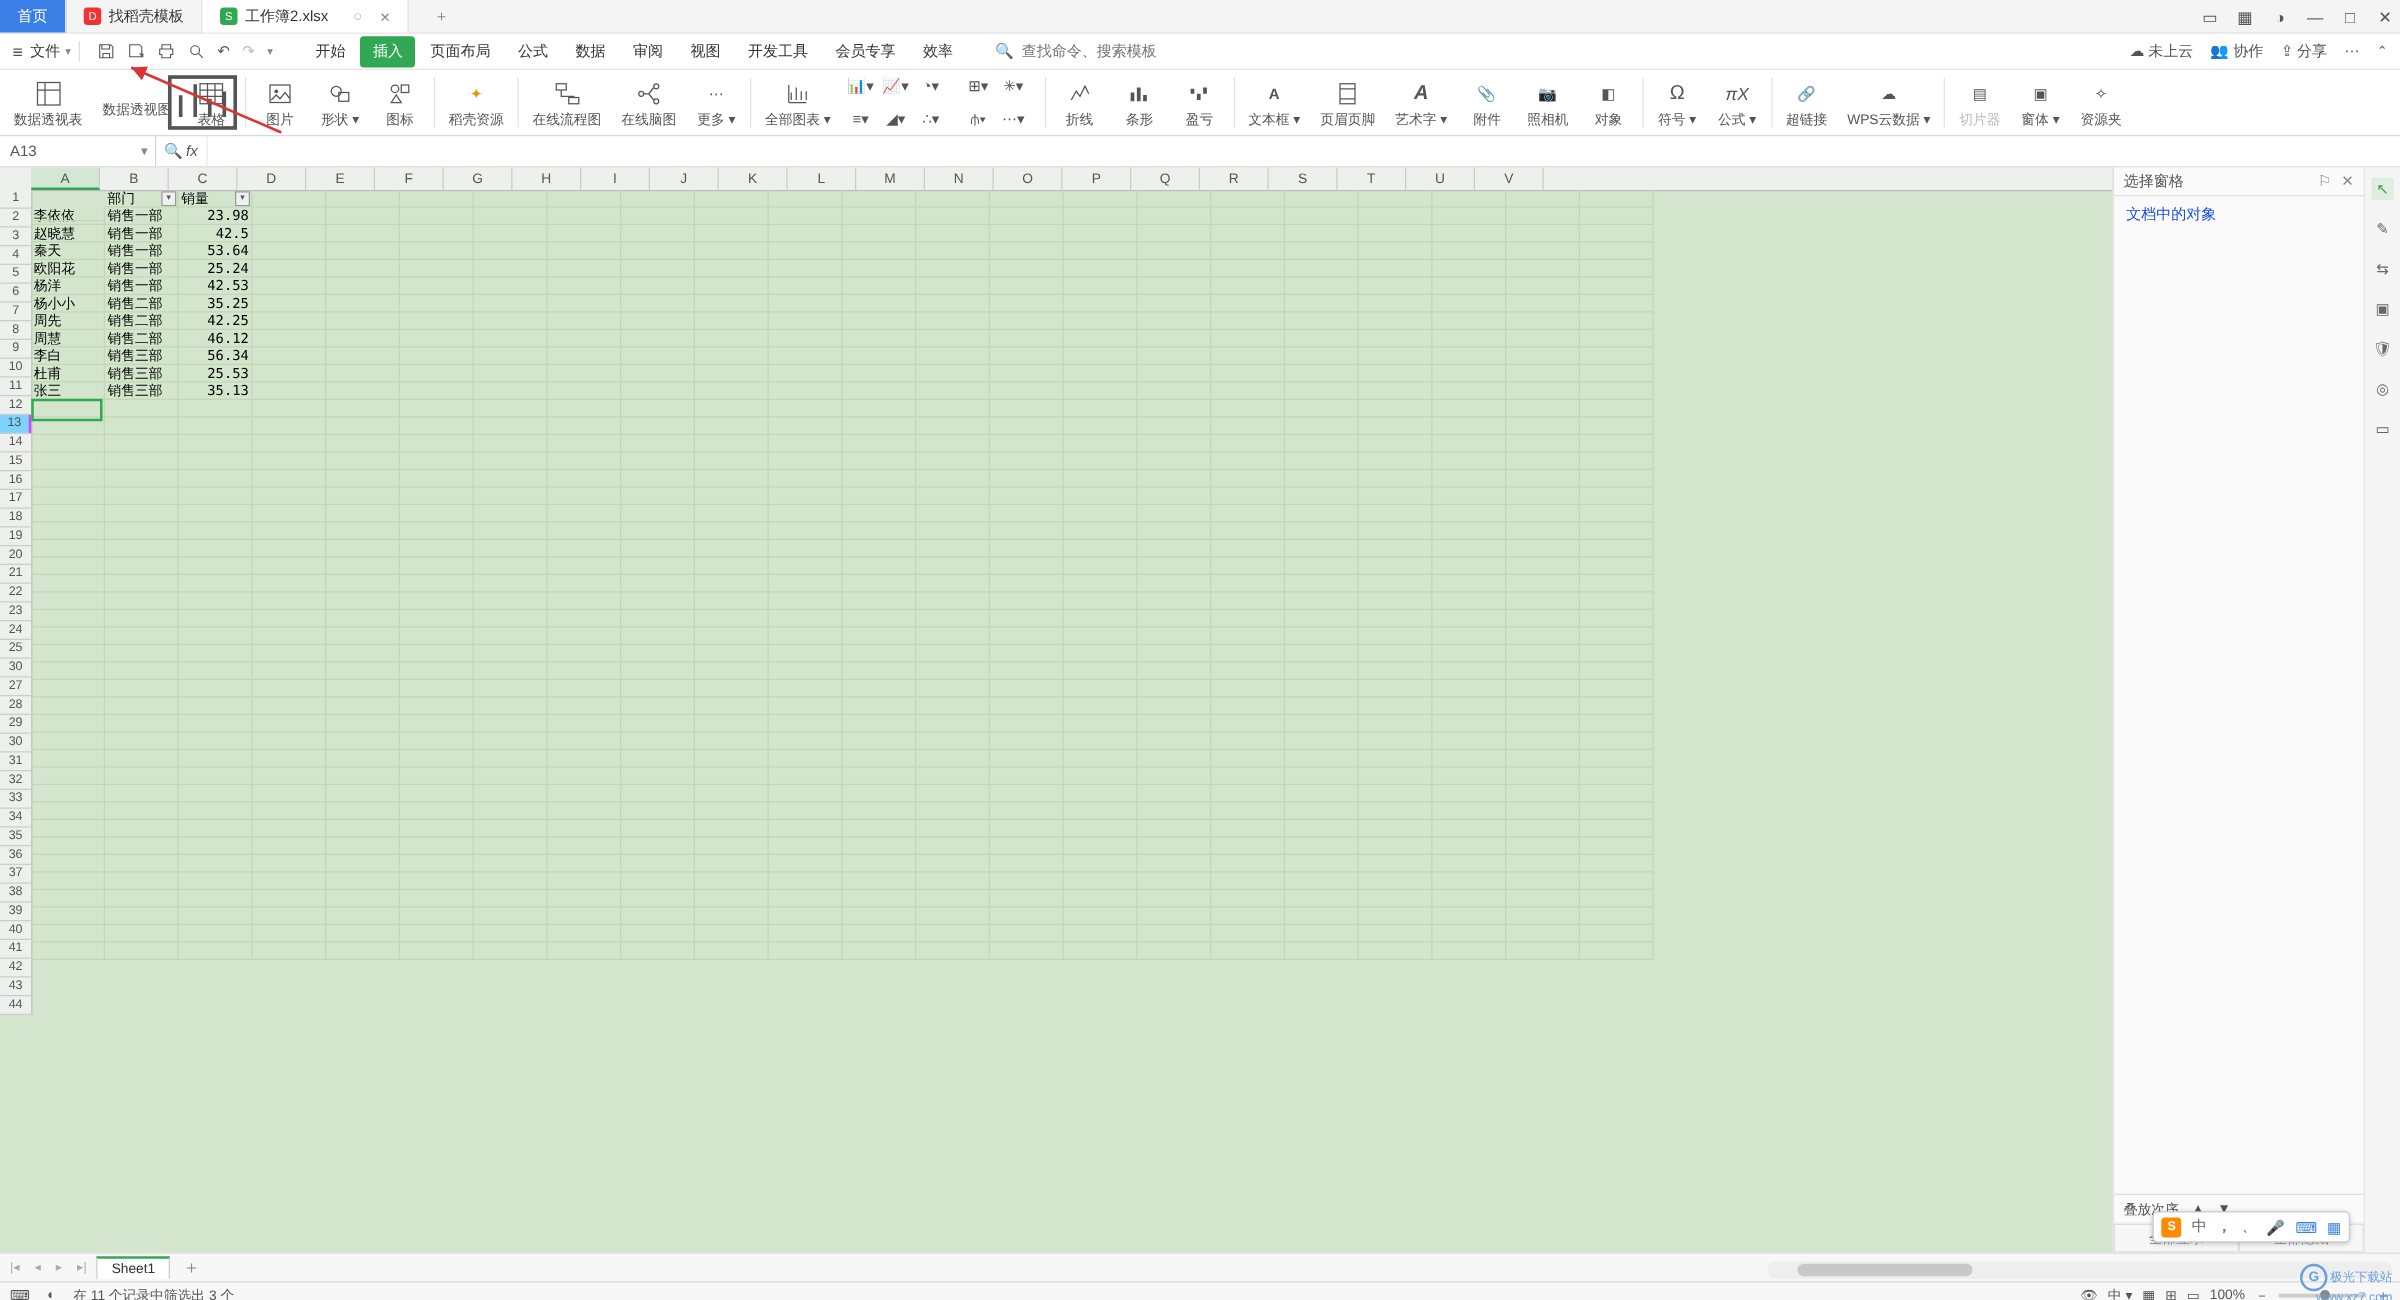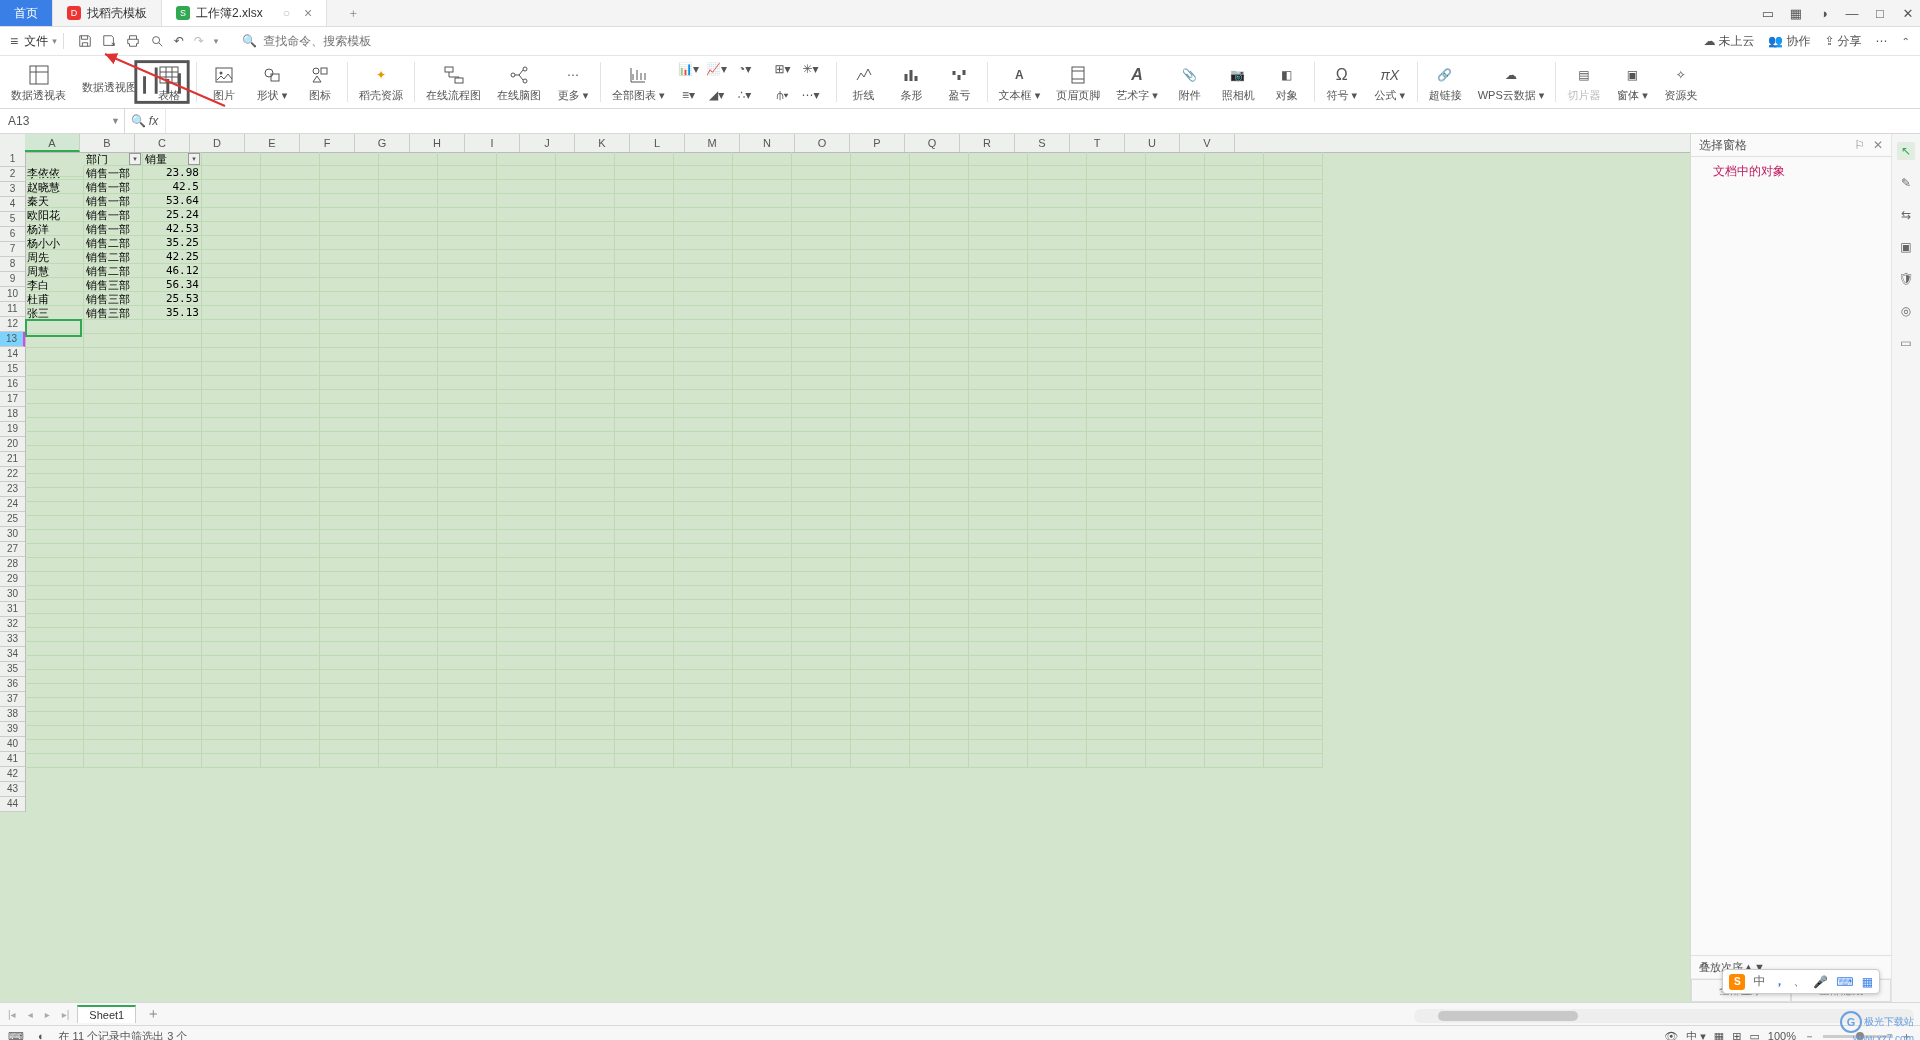--- a/index.html
+++ b/index.html
@@ -51,23 +51,23 @@
 .rowhead div.sel{background:#7dd3fc;border-right:2px solid #d946ef}
 .cells{position:absolute;top:18px;left:25px;right:0;bottom:0}
 .cellrow{display:flex;height:14px}
 .cell{width:54px;border-right:1px solid #bddab3;border-bottom:1px solid #bddab3;padding:0 2px;line-height:14px;font-size:11px;color:#000;overflow:hidden;white-space:nowrap}
 .cell.num{text-align:right;font-family:Consolas,monospace}
 .filterdd{position:absolute;right:1px;top:1px;width:10px;height:10px;background:#f0f0f0;border:1px solid #999;font-size:7px;display:flex;align-items:center;justify-content:center;color:#555}
 .selbox{position:absolute;border:2px solid #32a852;pointer-events:none}
 .sidepanel{width:200px;border-left:1px solid #d8d8d8;background:#fafafa;display:flex;flex-direction:column}
 .sphead{height:22px;display:flex;align-items:center;justify-content:space-between;padding:0 8px;border-bottom:1px solid #e0e0e0;color:#555;font-size:12px}
 .sphead .ctrls{display:flex;gap:8px;color:#888}
-.spsub{padding:6px 22px;color:#be185d;font-size:12px}
+.spsub{padding:6px 10px;color:#1d4ed8;font-size:12px}
 .spfoot{margin-top:auto;border-top:1px solid #e0e0e0}
-.spstack{height:22px;display:flex;align-items:center;padding:0 8px;color:#555;font-size:11px;border-bottom:1px solid #eee}
+.spstack{height:22px;display:flex;align-items:center;padding:0 8px;gap:10px;color:#555;font-size:11px;border-bottom:1px solid #eee}
 .spbtns{display:flex}
 .spbtns button{flex:1;border:1px solid #ddd;background:#f7f7f7;font-size:11px;padding:3px 0;color:#888}
 .righttool{width:28px;border-left:1px solid #e5e5e5;background:#f5f5f5;display:flex;flex-direction:column;align-items:center;padding-top:8px;gap:14px;color:#666}
 .righttool span{width:18px;height:18px;display:flex;align-items:center;justify-content:center;cursor:pointer}
 .righttool span.act{color:#32a852;background:#e0ede0;border-radius:2px}
 .sheettabs{height:22px;display:flex;align-items:center;border-top:1px solid #d8d8d8;background:#f7f7f7;padding:0 4px;gap:4px;position:relative}
 .sheettabs .nav{color:#aaa;padding:0 4px;font-size:10px}
 .stab{background:#fff;border:1px solid #ccc;border-bottom:none;padding:2px 11px;font-size:11px;color:#333;border-top:2px solid #32a852}
 .addsheet{color:#888;padding:0 6px;font-size:14px}
 .hscroll{position:absolute;right:6px;bottom:2px;height:14px;width:500px;background:#eee;border-radius:7px}
@@ -132,20 +132,32 @@
     <span>
         <svg viewBox="0 0 16 16">
           <circle cx="7" cy="7" r="4" fill="none" stroke="#555"></circle>
           <path stroke="#555" d="M10 10l4 4"></path>
         </svg>
       </span>
     <span>↶</span>
     <span style="color:#bbb">↷</span>
     <span style="font-size:9px;color:#888">▾</span>
   </div>
+  <div class="mainmenu" id="mainmenu">
+      <span>开始</span>
+      <span class="act">插入</span>
+      <span>页面布局</span>
+      <span>公式</span>
+      <span>数据</span>
+      <span>审阅</span>
+      <span>视图</span>
+      <span>开发工具</span>
+      <span>会员专享</span>
+      <span>效率</span>
+    </div>
   <div class="search">
     <span>🔍</span>
     <input placeholder="查找命令、搜索模板" style="">
   </div>
   <div class="cloudrgt">
     <span>☁ <span>未上云</span></span>
     <span>👥 <span>协作</span></span>
     <span>⇪ <span>分享</span></span>
     <span>⋯</span>
     <span style="font-size:10px">⌃</span>

